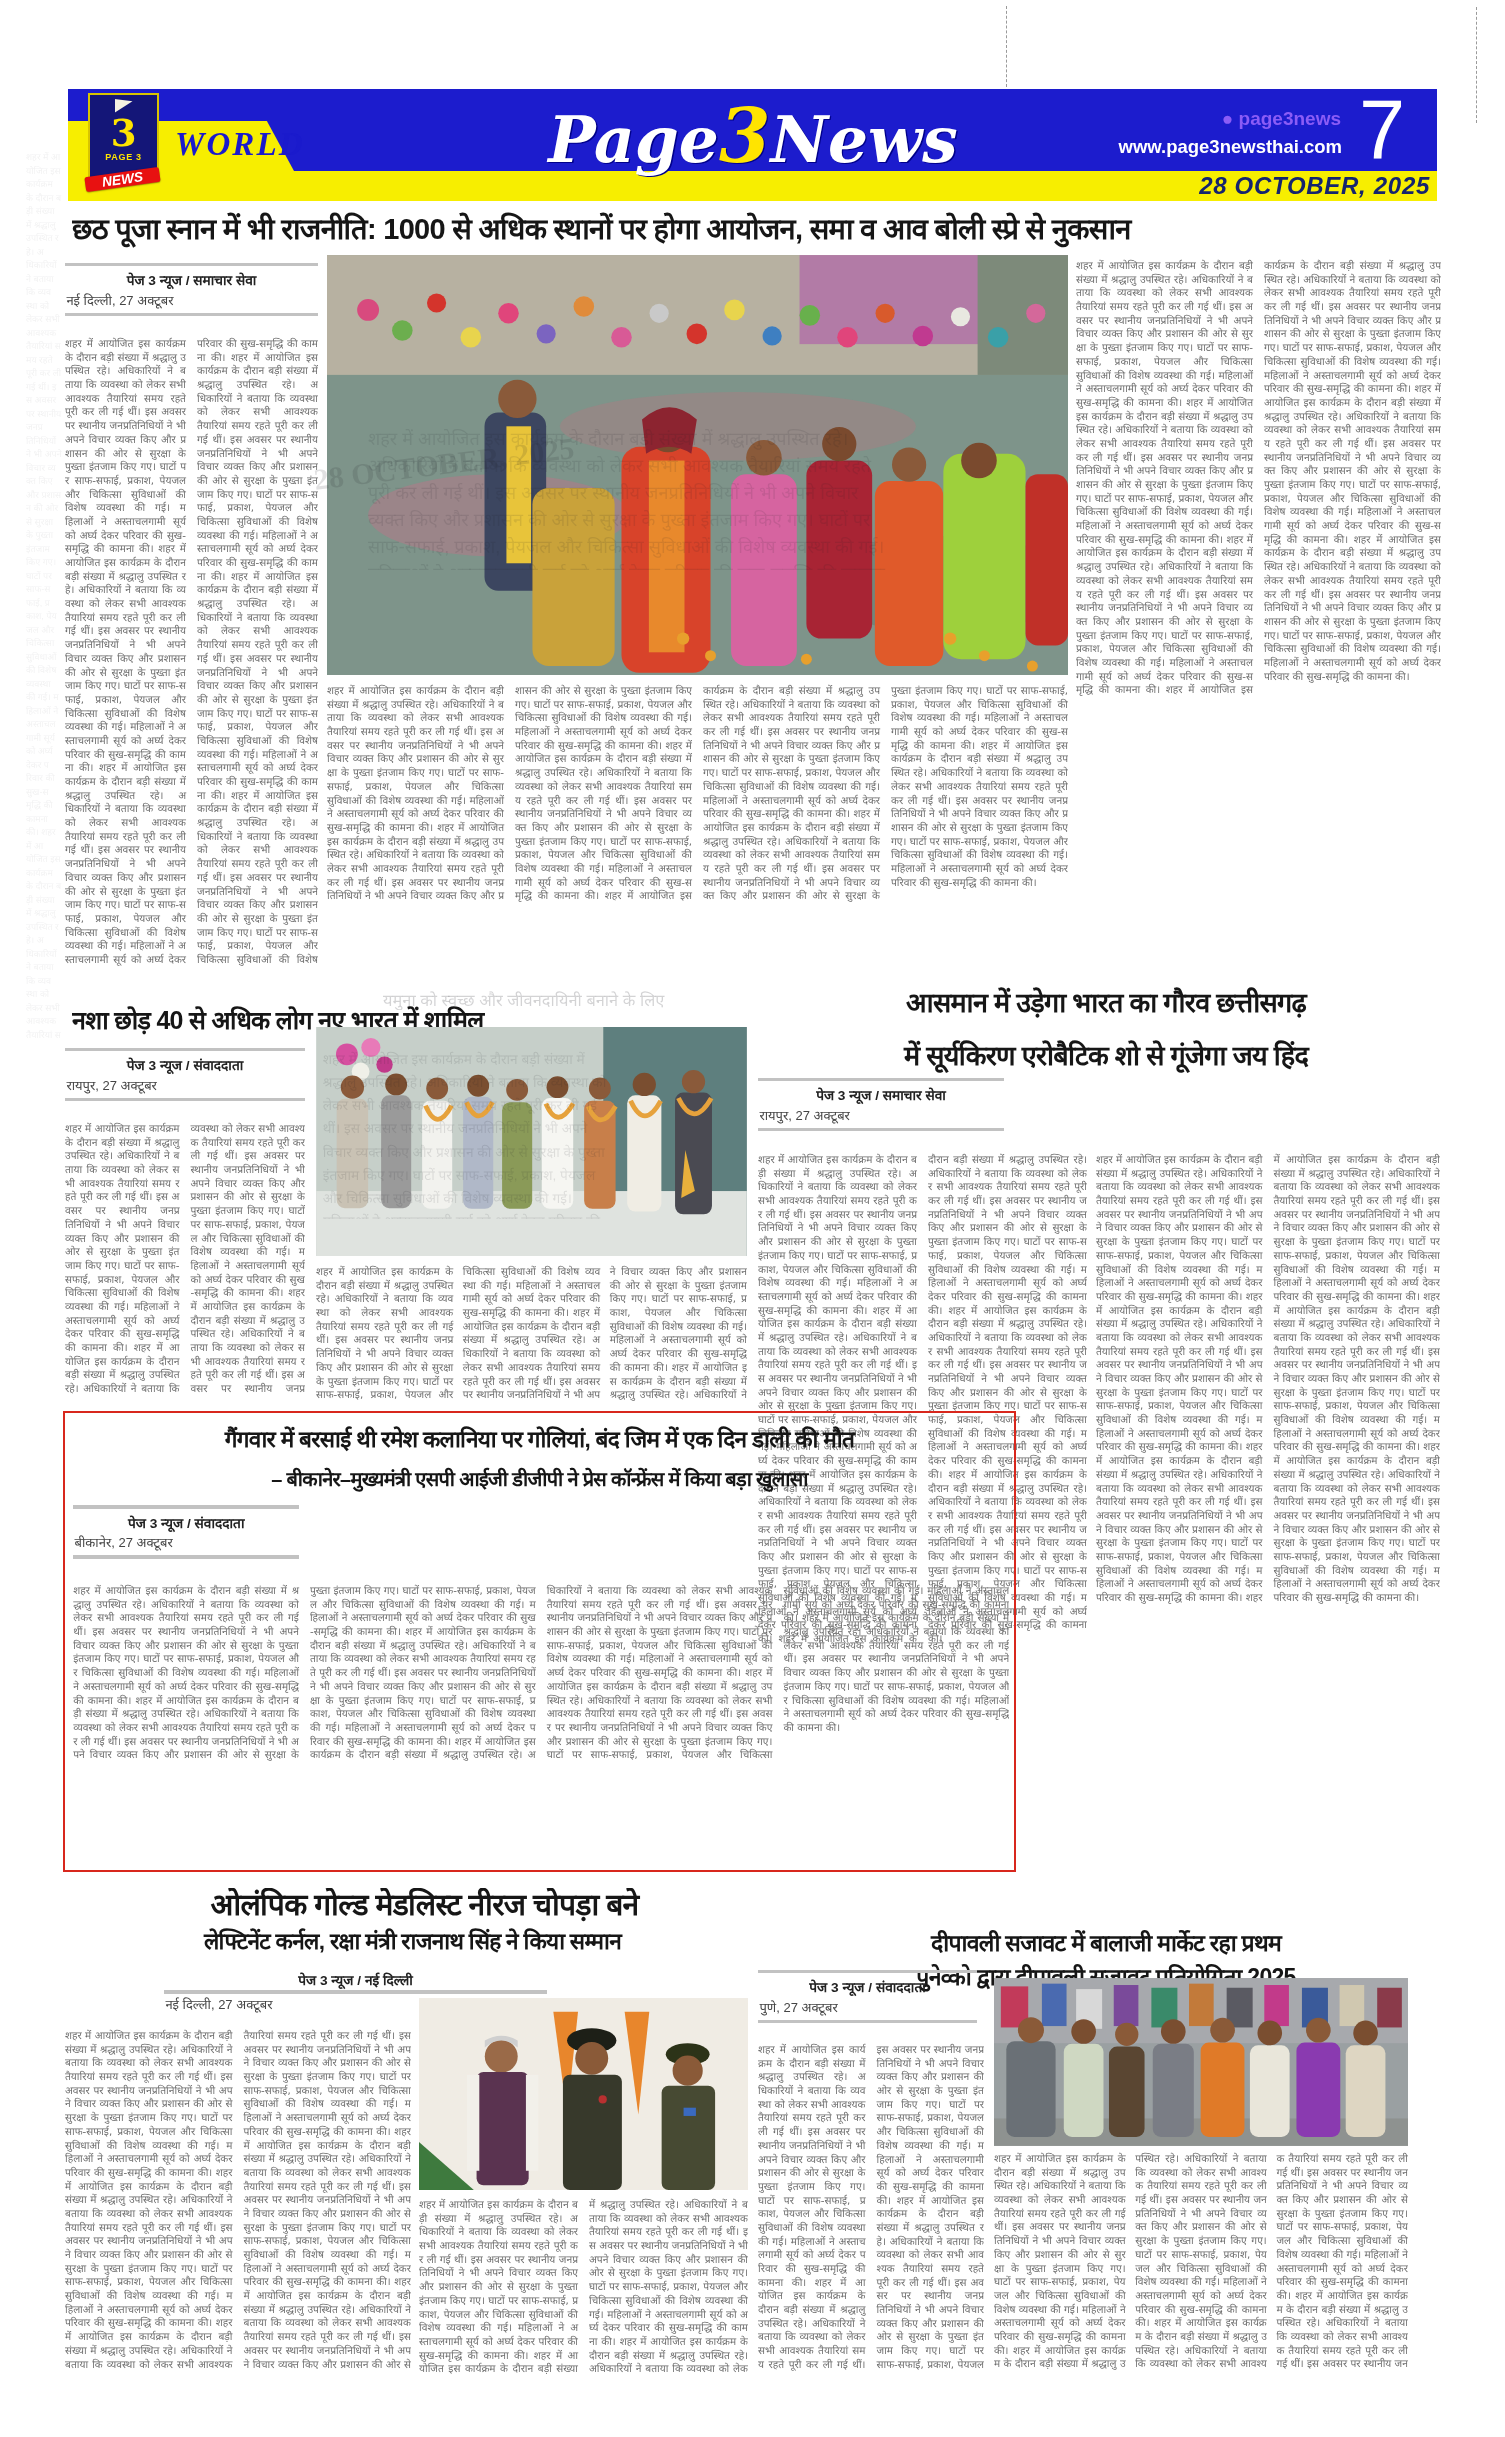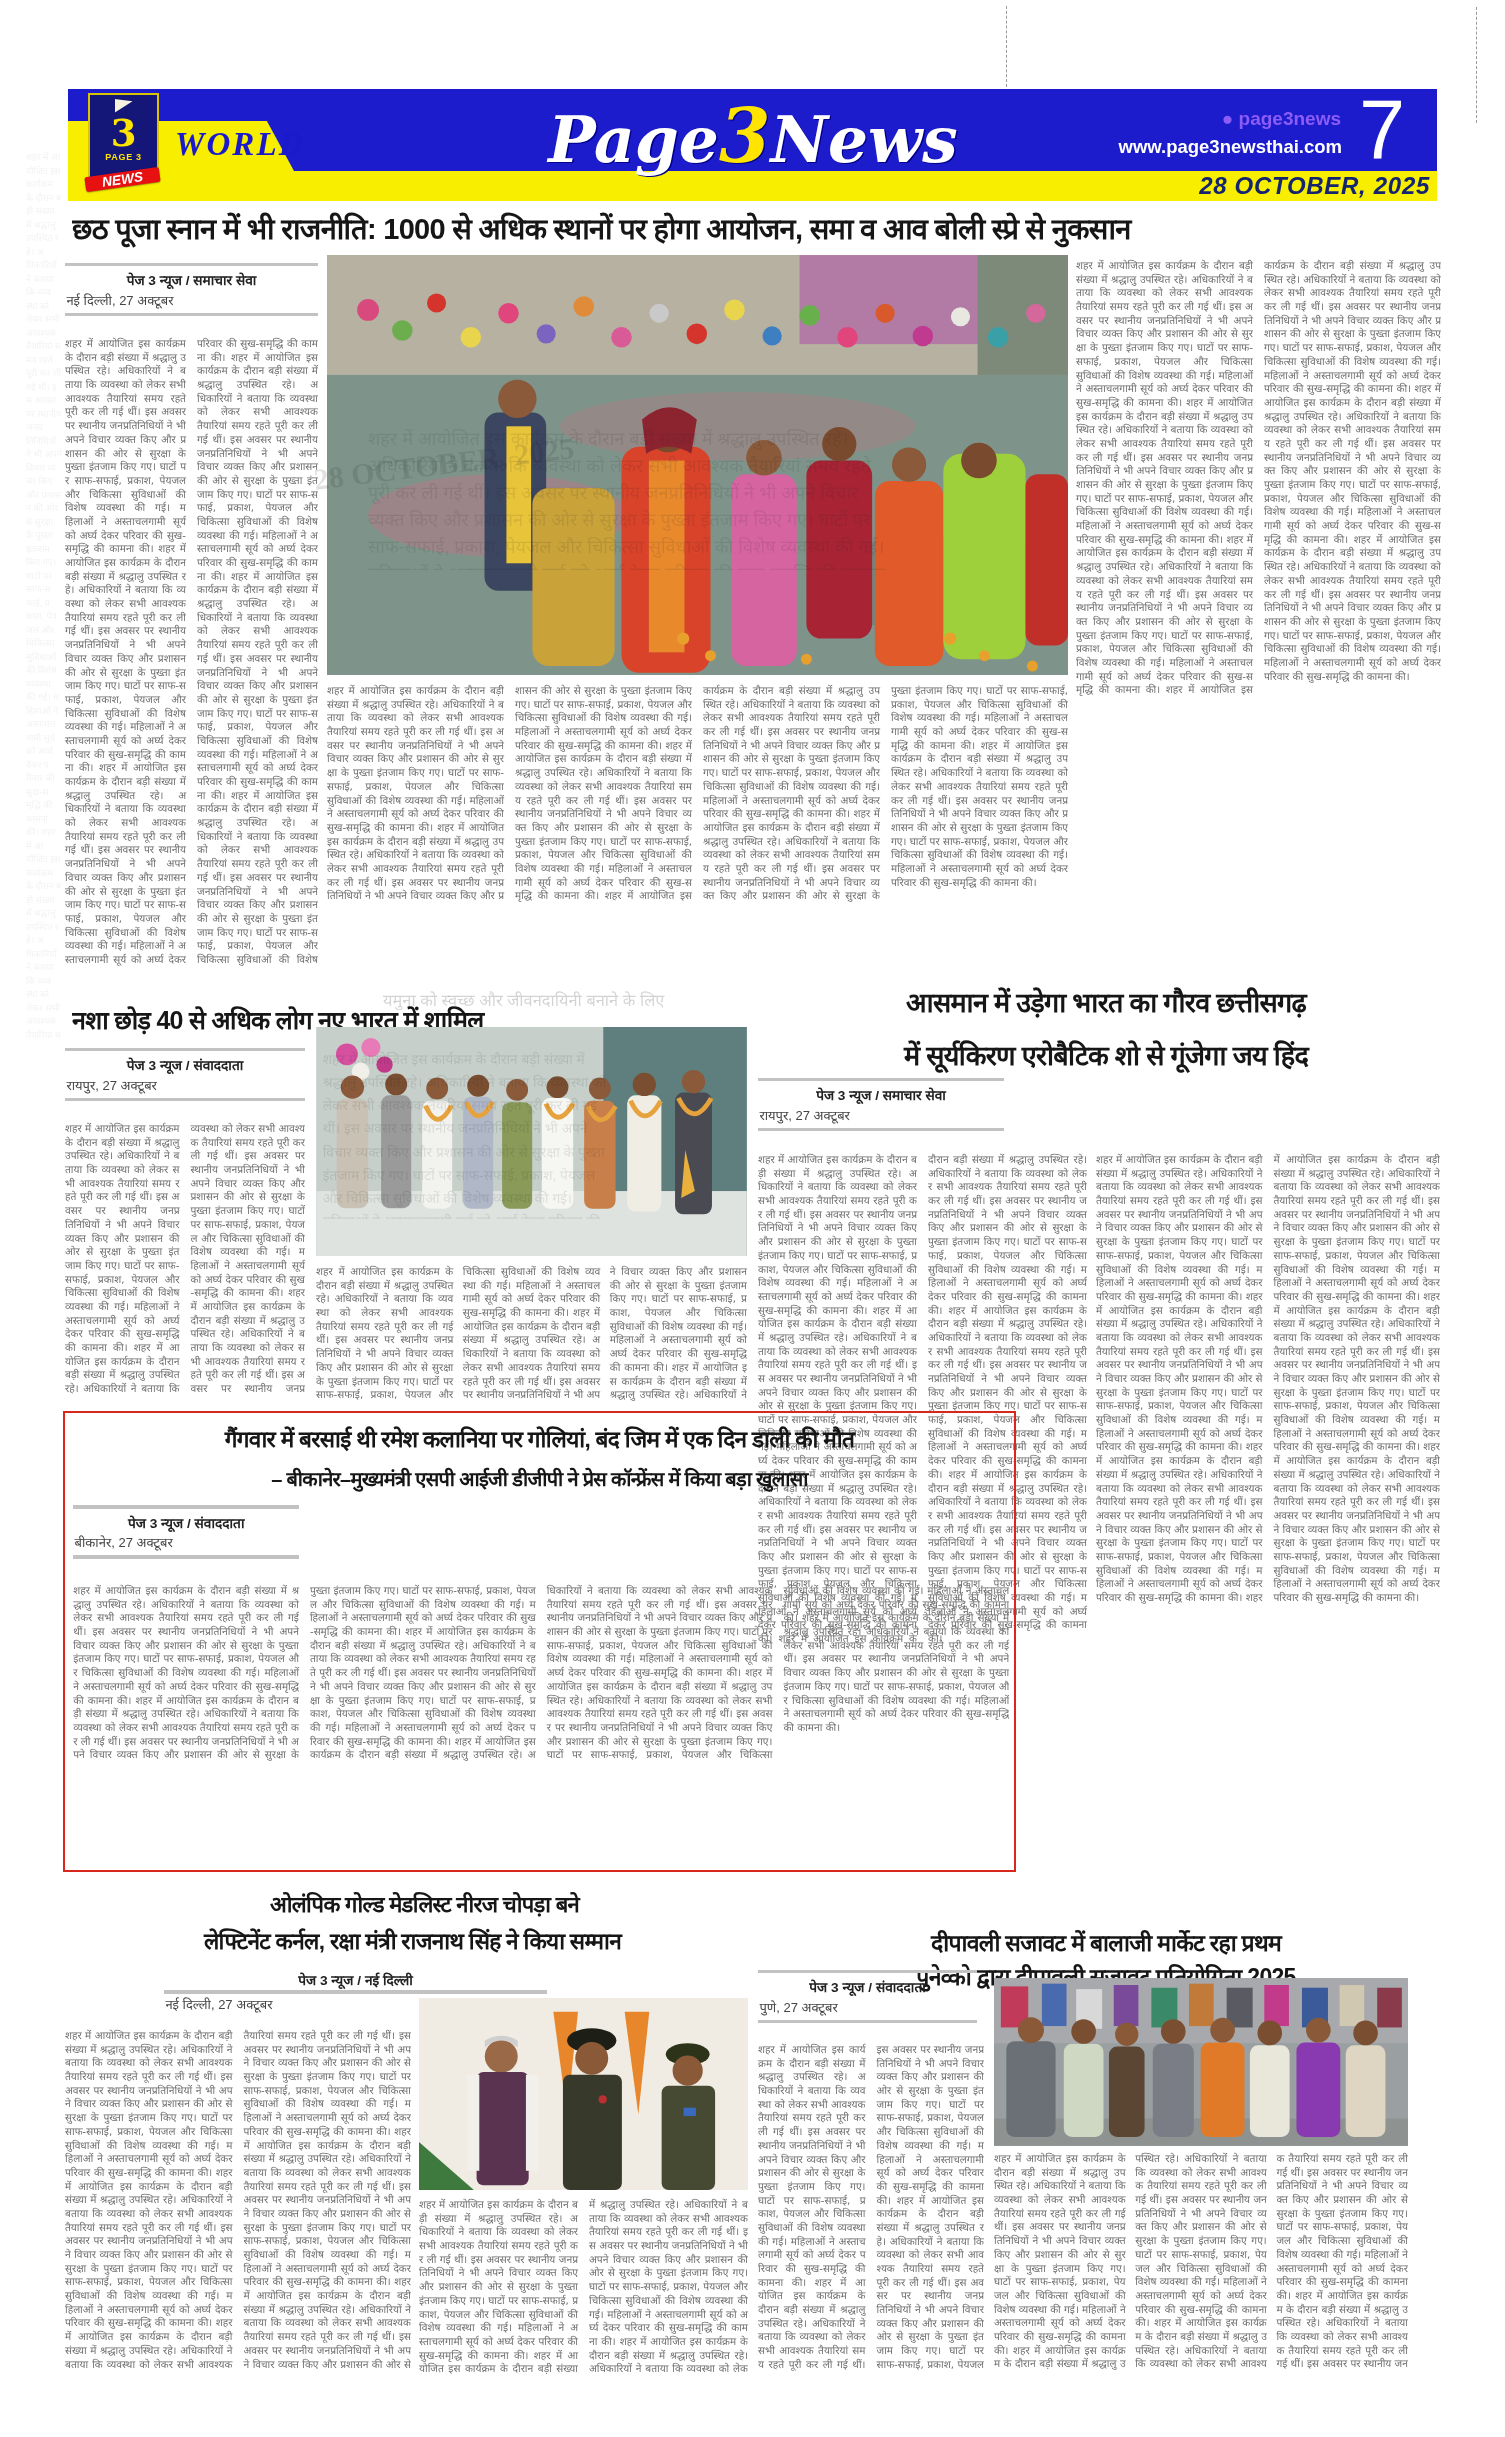--- a/index.html
+++ b/index.html
@@ -255,21 +255,21 @@
       <div class="rule"></div>
       <div class="by1">पेज 3 न्यूज / संवाददाता</div>
       <div class="by2">बीकानेर, 27 अक्टूबर</div>
       <div class="rule"></div>
     </div>
     <div style="position:absolute;left:8.2px;top:171px;width:936px;height:279px;">
       <div class="greek cols4">शहर में आयोजित इस कार्यक्रम के दौरान बड़ी संख्या में श्रद्धालु उपस्थित रहे। अधिकारियों ने बताया कि व्यवस्था को लेकर सभी आवश्यक तैयारियां समय रहते पूरी कर ली गई थीं। इस अवसर पर स्थानीय जनप्रतिनिधियों ने भी अपने विचार व्यक्त किए और प्रशासन की ओर से सुरक्षा के पुख्ता इंतजाम किए गए। घाटों पर साफ-सफाई, प्रकाश, पेयजल और चिकित्सा सुविधाओं की विशेष व्यवस्था की गई। महिलाओं ने अस्ताचलगामी सूर्य को अर्घ्य देकर परिवार की सुख-समृद्धि की कामना की। शहर में आयोजित इस कार्यक्रम के दौरान बड़ी संख्या में श्रद्धालु उपस्थित रहे। अधिकारियों ने बताया कि व्यवस्था को लेकर सभी आवश्यक तैयारियां समय रहते पूरी कर ली गई थीं। इस अवसर पर स्थानीय जनप्रतिनिधियों ने भी अपने विचार व्यक्त किए और प्रशासन की ओर से सुरक्षा के पुख्ता इंतजाम किए गए। घाटों पर साफ-सफाई, प्रकाश, पेयजल और चिकित्सा सुविधाओं की विशेष व्यवस्था की गई। महिलाओं ने अस्ताचलगामी सूर्य को अर्घ्य देकर परिवार की सुख-समृद्धि की कामना की। शहर में आयोजित इस कार्यक्रम के दौरान बड़ी संख्या में श्रद्धालु उपस्थित रहे। अधिकारियों ने बताया कि व्यवस्था को लेकर सभी आवश्यक तैयारियां समय रहते पूरी कर ली गई थीं। इस अवसर पर स्थानीय जनप्रतिनिधियों ने भी अपने विचार व्यक्त किए और प्रशासन की ओर से सुरक्षा के पुख्ता इंतजाम किए गए। घाटों पर साफ-सफाई, प्रकाश, पेयजल और चिकित्सा सुविधाओं की विशेष व्यवस्था की गई। महिलाओं ने अस्ताचलगामी सूर्य को अर्घ्य देकर परिवार की सुख-समृद्धि की कामना की। शहर में आयोजित इस कार्यक्रम के दौरान बड़ी संख्या में श्रद्धालु उपस्थित रहे। अधिकारियों ने बताया कि व्यवस्था को लेकर सभी आवश्यक तैयारियां समय रहते पूरी कर ली गई थीं। इस अवसर पर स्थानीय जनप्रतिनिधियों ने भी अपने विचार व्यक्त किए और प्रशासन की ओर से सुरक्षा के पुख्ता इंतजाम किए गए। घाटों पर साफ-सफाई, प्रकाश, पेयजल और चिकित्सा सुविधाओं की विशेष व्यवस्था की गई। महिलाओं ने अस्ताचलगामी सूर्य को अर्घ्य देकर परिवार की सुख-समृद्धि की कामना की। शहर में आयोजित इस कार्यक्रम के दौरान बड़ी संख्या में श्रद्धालु उपस्थित रहे। अधिकारियों ने बताया कि व्यवस्था को लेकर सभी आवश्यक तैयारियां समय रहते पूरी कर ली गई थीं। इस अवसर पर स्थानीय जनप्रतिनिधियों ने भी अपने विचार व्यक्त किए और प्रशासन की ओर से सुरक्षा के पुख्ता इंतजाम किए गए। घाटों पर साफ-सफाई, प्रकाश, पेयजल और चिकित्सा सुविधाओं की विशेष व्यवस्था की गई। महिलाओं ने अस्ताचलगामी सूर्य को अर्घ्य देकर परिवार की सुख-समृद्धि की कामना की। शहर में आयोजित इस कार्यक्रम के दौरान बड़ी संख्या में श्रद्धालु उपस्थित रहे। अधिकारियों ने बताया कि व्यवस्था को लेकर सभी आवश्यक तैयारियां समय रहते पूरी कर ली गई थीं। इस अवसर पर स्थानीय जनप्रतिनिधियों ने भी अपने विचार व्यक्त किए और प्रशासन की ओर से सुरक्षा के पुख्ता इंतजाम किए गए। घाटों पर साफ-सफाई, प्रकाश, पेयजल और चिकित्सा सुविधाओं की विशेष व्यवस्था की गई। महिलाओं ने अस्ताचलगामी सूर्य को अर्घ्य देकर परिवार की सुख-समृद्धि की कामना की।</div>
     </div>
   </div>
 
-  <div class="abs headline hl-c" style="left:89px;top:1888px;width:657px;height:34px;font-size:22px;line-height:33px;white-space:nowrap;">ओलंपिक गोल्ड मेडलिस्ट नीरज चोपड़ा बने</div>
+  <div class="abs headline hl-c" style="left:89px;top:1888px;width:657px;height:34px;font-size:30px;line-height:33px;white-space:nowrap;">ओलंपिक गोल्ड मेडलिस्ट नीरज चोपड़ा बने</div>
   <div class="abs headline hl-c" style="left:65px;top:1925px;width:681px;height:34px;font-size:22.6px;line-height:33px;white-space:nowrap;">लेफ्टिनेंट कर्नल, रक्षा मंत्री राजनाथ सिंह ने किया सम्मान</div>
 
   <div class="abs" style="left:164px;top:1966px;width:383px;">
     <div class="by1">पेज 3 न्यूज / नई दिल्ली</div>
     <div class="rule"></div>
     <div class="by2">नई दिल्ली, 27 अक्टूबर</div>
   </div>
 
   <div class="abs" style="left:65px;top:2029px;width:346px;height:352px;">
     <div class="greek cols2">शहर में आयोजित इस कार्यक्रम के दौरान बड़ी संख्या में श्रद्धालु उपस्थित रहे। अधिकारियों ने बताया कि व्यवस्था को लेकर सभी आवश्यक तैयारियां समय रहते पूरी कर ली गई थीं। इस अवसर पर स्थानीय जनप्रतिनिधियों ने भी अपने विचार व्यक्त किए और प्रशासन की ओर से सुरक्षा के पुख्ता इंतजाम किए गए। घाटों पर साफ-सफाई, प्रकाश, पेयजल और चिकित्सा सुविधाओं की विशेष व्यवस्था की गई। महिलाओं ने अस्ताचलगामी सूर्य को अर्घ्य देकर परिवार की सुख-समृद्धि की कामना की। शहर में आयोजित इस कार्यक्रम के दौरान बड़ी संख्या में श्रद्धालु उपस्थित रहे। अधिकारियों ने बताया कि व्यवस्था को लेकर सभी आवश्यक तैयारियां समय रहते पूरी कर ली गई थीं। इस अवसर पर स्थानीय जनप्रतिनिधियों ने भी अपने विचार व्यक्त किए और प्रशासन की ओर से सुरक्षा के पुख्ता इंतजाम किए गए। घाटों पर साफ-सफाई, प्रकाश, पेयजल और चिकित्सा सुविधाओं की विशेष व्यवस्था की गई। महिलाओं ने अस्ताचलगामी सूर्य को अर्घ्य देकर परिवार की सुख-समृद्धि की कामना की। शहर में आयोजित इस कार्यक्रम के दौरान बड़ी संख्या में श्रद्धालु उपस्थित रहे। अधिकारियों ने बताया कि व्यवस्था को लेकर सभी आवश्यक तैयारियां समय रहते पूरी कर ली गई थीं। इस अवसर पर स्थानीय जनप्रतिनिधियों ने भी अपने विचार व्यक्त किए और प्रशासन की ओर से सुरक्षा के पुख्ता इंतजाम किए गए। घाटों पर साफ-सफाई, प्रकाश, पेयजल और चिकित्सा सुविधाओं की विशेष व्यवस्था की गई। महिलाओं ने अस्ताचलगामी सूर्य को अर्घ्य देकर परिवार की सुख-समृद्धि की कामना की। शहर में आयोजित इस कार्यक्रम के दौरान बड़ी संख्या में श्रद्धालु उपस्थित रहे। अधिकारियों ने बताया कि व्यवस्था को लेकर सभी आवश्यक तैयारियां समय रहते पूरी कर ली गई थीं। इस अवसर पर स्थानीय जनप्रतिनिधियों ने भी अपने विचार व्यक्त किए और प्रशासन की ओर से सुरक्षा के पुख्ता इंतजाम किए गए। घाटों पर साफ-सफाई, प्रकाश, पेयजल और चिकित्सा सुविधाओं की विशेष व्यवस्था की गई। महिलाओं ने अस्ताचलगामी सूर्य को अर्घ्य देकर परिवार की सुख-समृद्धि की कामना की। शहर में आयोजित इस कार्यक्रम के दौरान बड़ी संख्या में श्रद्धालु उपस्थित रहे। अधिकारियों ने बताया कि व्यवस्था को लेकर सभी आवश्यक तैयारियां समय रहते पूरी कर ली गई थीं। इस अवसर पर स्थानीय जनप्रतिनिधियों ने भी अपने विचार व्यक्त किए और प्रशासन की ओर से सुरक्षा के पुख्ता इंतजाम किए गए। घाटों पर साफ-सफाई, प्रकाश, पेयजल और चिकित्सा सुविधाओं की विशेष व्यवस्था की गई। महिलाओं ने अस्ताचलगामी सूर्य को अर्घ्य देकर परिवार की सुख-समृद्धि की कामना की। शहर में आयोजित इस कार्यक्रम के दौरान बड़ी संख्या में श्रद्धालु उपस्थित रहे। अधिकारियों ने बताया कि व्यवस्था को लेकर सभी आवश्यक तैयारियां समय रहते पूरी कर ली गई थीं। इस अवसर पर स्थानीय जनप्रतिनिधियों ने भी अपने विचार व्यक्त किए और प्रशासन की ओर से सुरक्षा के पुख्ता इंतजाम किए गए। घाटों पर साफ-सफाई, प्रकाश, पेयजल और चिकित्सा सुविधाओं की विशेष व्यवस्था की गई। महिलाओं ने अस्ताचलगामी सूर्य को अर्घ्य देकर परिवार की सुख-समृद्धि की कामना की।</div>

